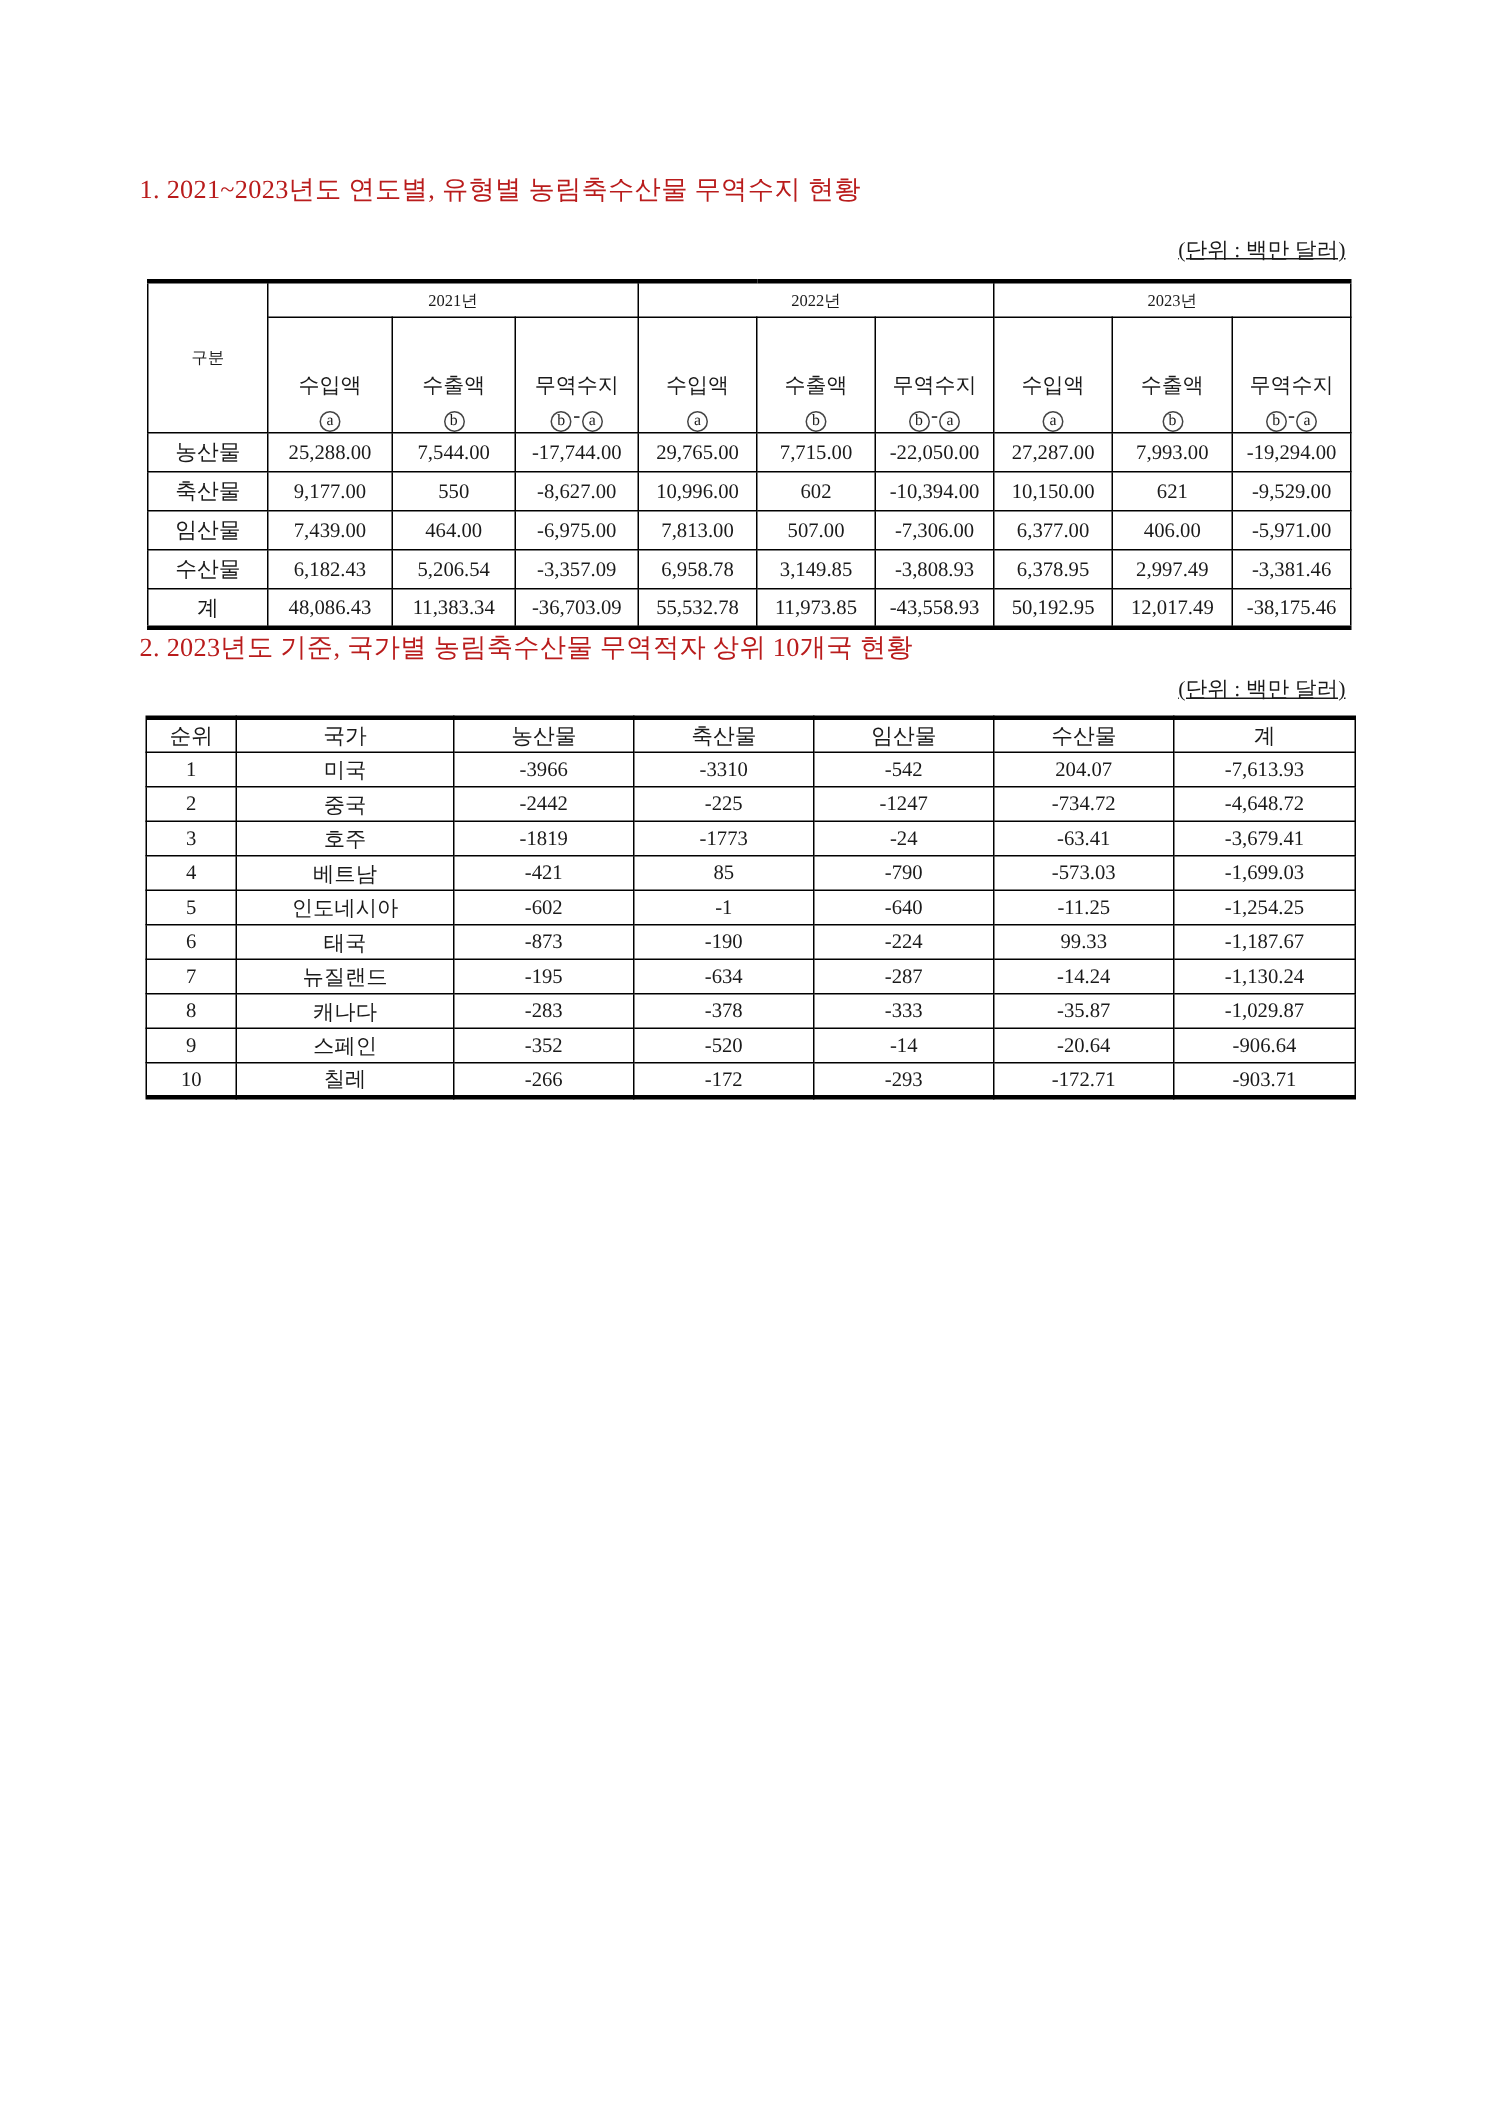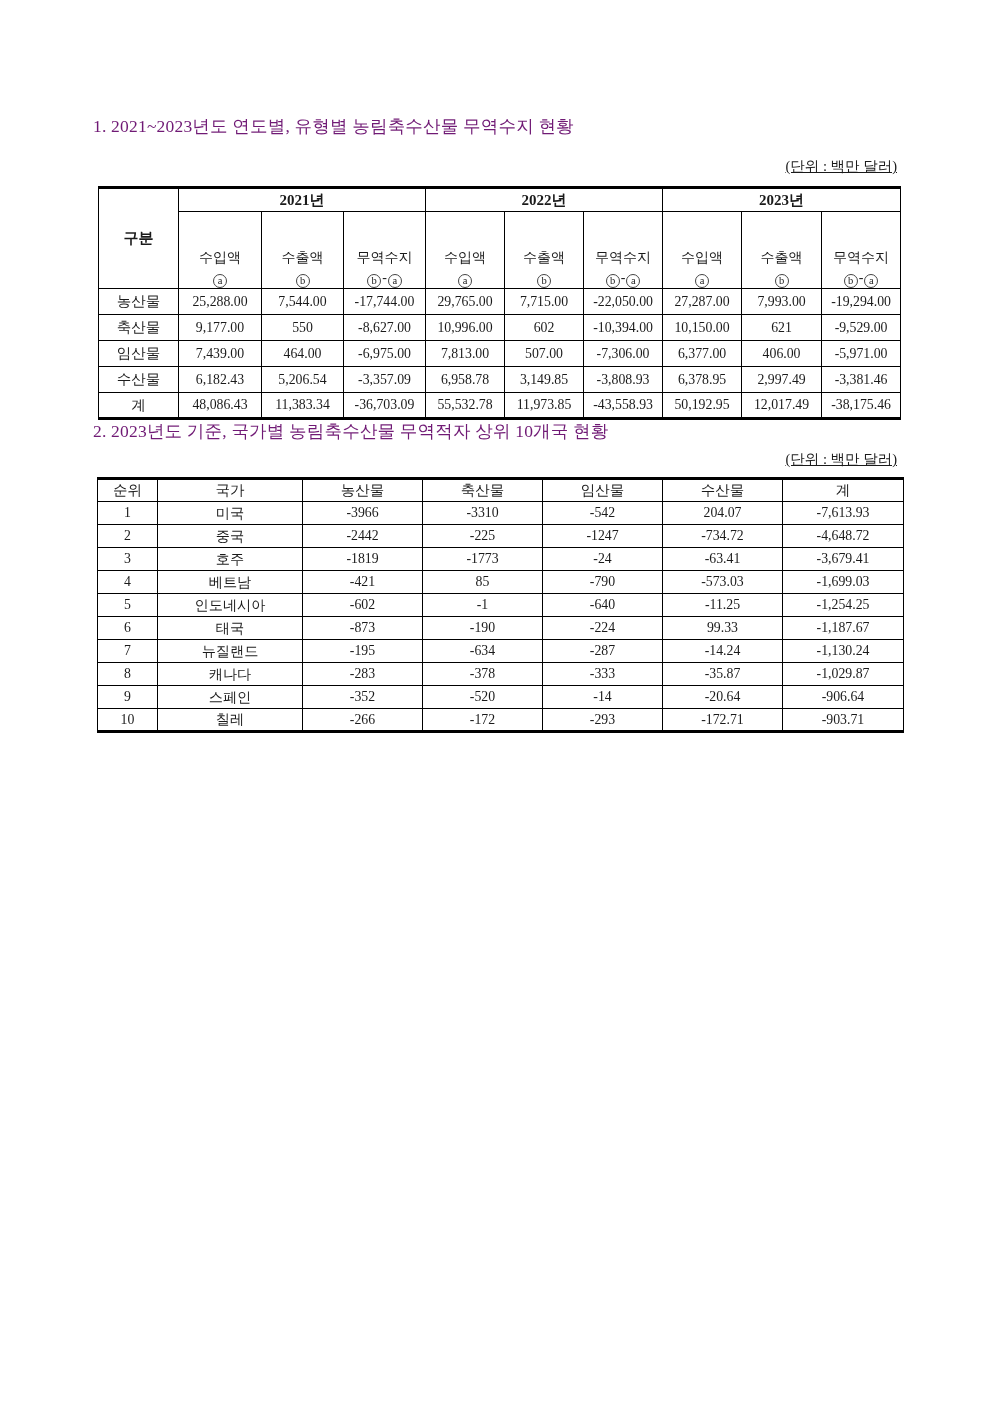--- a/index.html
+++ b/index.html
@@ -7,21 +7,21 @@
   body {
     width: 992px; height: 1403px;
     font-family: "Liberation Serif", "DejaVu Serif", serif;
     color: #1c1c1c;
   }
   .sheet { position: relative; width: 992px; height: 1403px; background: #fff; overflow: hidden; }
 
   .sec-title {
     position: absolute; left: 93px;
     font-size: 17.5px; font-weight: normal; letter-spacing: 0.2px;
-    white-space: nowrap; color: #701a75;
+    white-space: nowrap; color: #b91c1c;
   }
   #s1-title { top: 114px; }
   #s2-title { top: 419px; }
 
   .unit-label {
     position: absolute; right: 95px;
     font-size: 14.5px; color: #1a1a1a; white-space: nowrap; text-decoration: underline;
   }
   #s1-unit { top: 157px; }
   #s2-unit { top: 450px; }
@@ -33,21 +33,21 @@
     background: #fff;
     font-size: 14px;
     color: #1a1a1a;
   }
   #table1 { left: 98px; top: 186px; width: 802px; }
   #table2 { left: 97px; top: 477px; width: 806px; border-radius: 12px; }
 
   table { border-top: 3px solid #000; border-bottom: 3px solid #000; }
   th, td { border: 1px solid #000; text-align: center; vertical-align: middle; font-weight: normal; padding: 0 2px; overflow: hidden; white-space: nowrap; }
 
-  #table1 .year-row th { height: 24px; font-size: 15px; font-weight: bold; }
+  #table1 .year-row th { height: 24px; font-size: 11px; }
   #table1 .sub { height: 48px; }
   #table1 .cat-head { font-size: 14.5px; }
   #table1 tbody td { height: 26px; font-size: 13.8px; }
   #table1 tbody td.cat { font-size: 14.5px; }
 
   #table2 thead th { height: 23px; font-size: 14.5px; }
   #table2 tbody td { height: 23px; font-size: 13.8px; }
   #table2 tbody td.country { font-size: 14.2px; }
 
   .sub-label { line-height: 21px; padding-top: 3px; margin-top: 32px; }

